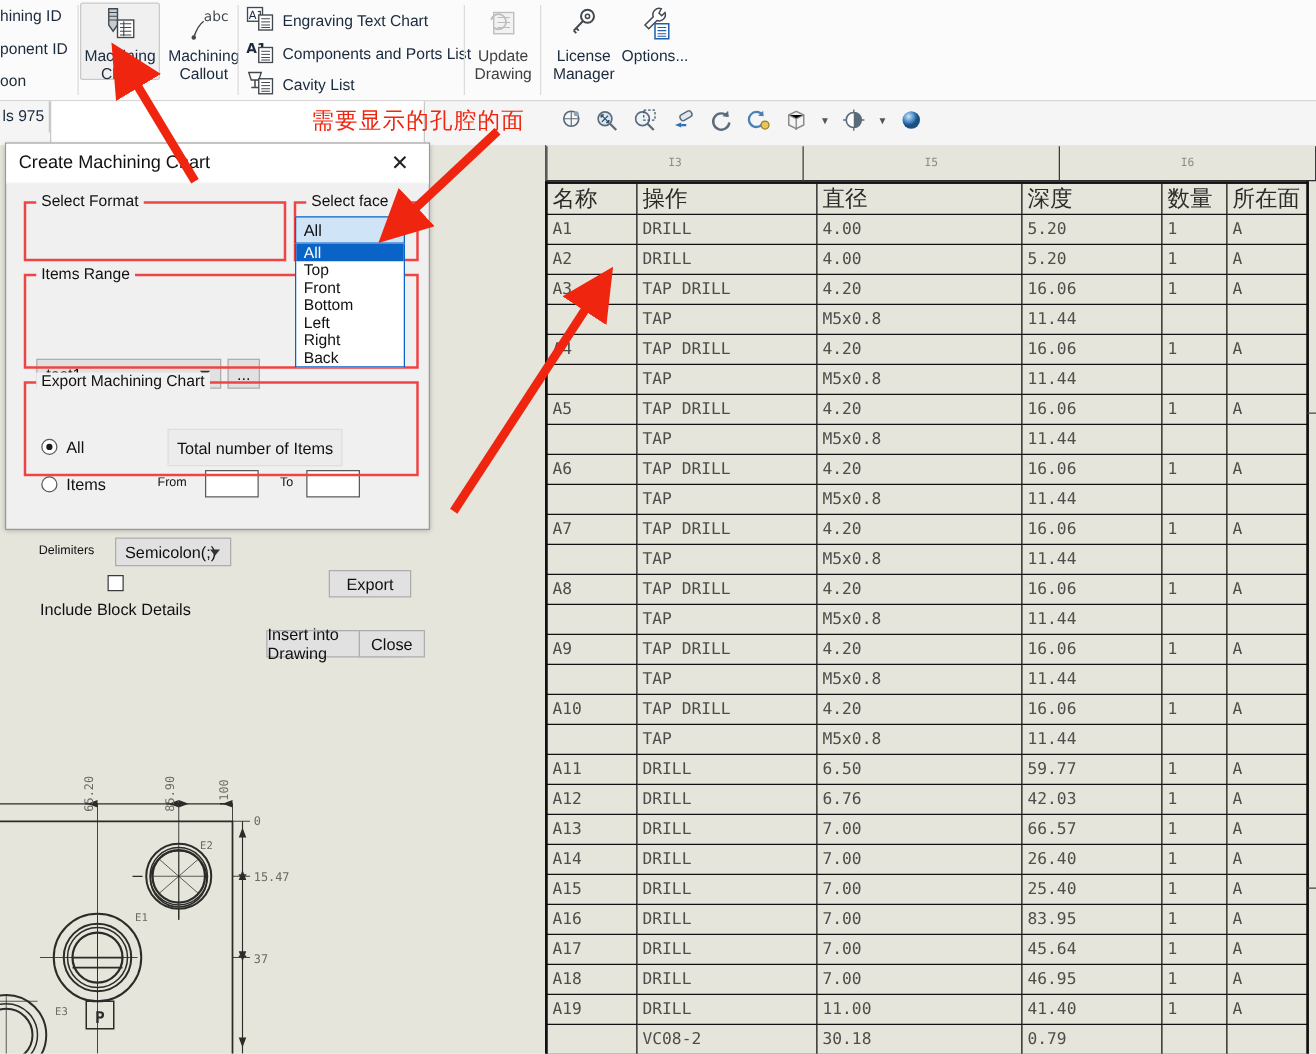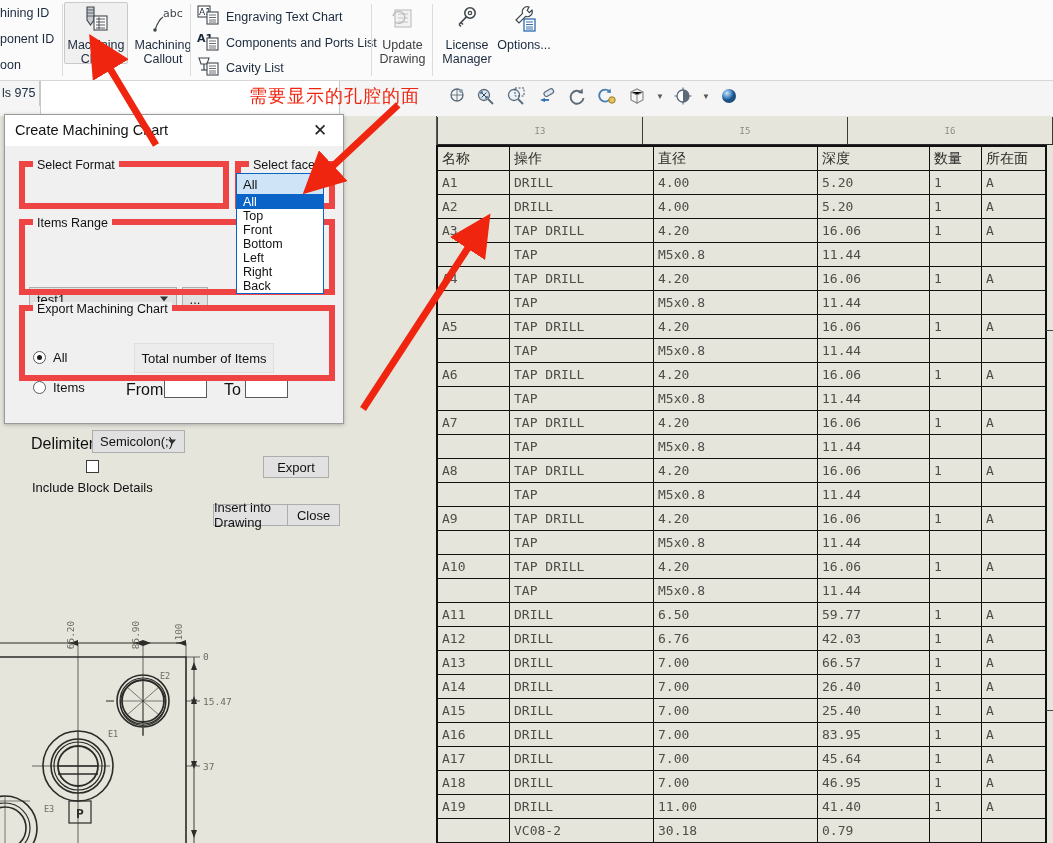--- a/index.html
+++ b/index.html
@@ -92,21 +92,21 @@
     position: absolute; left: 437px; top: 146px; width: 609px;
     border-collapse: collapse; table-layout: fixed;
     font-family: "DejaVu Sans Mono", monospace;
     background: #e5e5dc;
   }
   .mtable th, .mtable td {
     border: 1.5px solid #111; height: 24px; padding: 0 4px;
     font-weight: normal; text-align: left; vertical-align: middle;
     font-size: 13px; color: #4d4d4a; white-space: nowrap; overflow: hidden;
   }
-  .mtable th { color: #2b2b28; font-size: 14px; font-family: "DejaVu Sans", sans-serif; }
+  .mtable th { color: #2b2b28; font-size: 18px; font-family: "DejaVu Sans", sans-serif; }
   .tbl-outer {
     position: absolute; left: 436px; top: 145px; width: 611px; height: 698px;
     border: 2.5px solid #111; border-bottom: none; pointer-events: none;
   }
   .col-a { width: 72px; }
   .col-b { width: 144px; }
   .col-c { width: 164px; }
   .col-d { width: 112px; }
   .col-e { width: 52px; }
   .col-f { width: 65px; }
@@ -129,21 +129,21 @@
   }
   .dlg-title-text {
     position: absolute; left: 10px; top: 7px; font-size: 14.5px; color: #111;
   }
   .dlg-close {
     position: absolute; right: 2px; top: 0; width: 42px; height: 31px;
     display: flex; align-items: center; justify-content: center;
     font-size: 17px; color: #222; cursor: default;
   }
   .grp {
-    position: absolute; border: 6px solid #ef4444; background: transparent; text-decoration: underline;
+    position: absolute; border: 2px solid #ef4444; background: transparent; text-decoration: underline;
   }
   .grp-label {
     position: absolute; top: -9px; left: 8px; background: #f0f0f0;
     padding: 0 4px; font-size: 12.5px; color: #111;
   }
   .combo {
     position: absolute; background: #e1e1e1; border: 1px solid #adadad;
     font-size: 13px; color: #111; display: flex; align-items: center;
     padding-left: 7px; cursor: default;
   }
@@ -169,21 +169,21 @@
   .txtbox {
     position: absolute; background: #fff; border: 1px solid #5a5a5a;
   }
   .flatfield {
     position: absolute; background: #ececec; border: 1px solid #dedede;
     font-size: 13px; color: #111; display: flex; align-items: center;
     justify-content: center;
   }
   .chk-row { position: absolute; display: flex; align-items: center; gap: 7px; font-size: 13px; color: #111; flex-direction: column; }
   .chkbox { width: 13px; height: 13px; border: 1.5px solid #3a3a3a; background: #fff; flex: none; }
-  .lbl { position: absolute; font-size: 16px; color: #111; }
+  .lbl { position: absolute; font-size: 10px; color: #111; }
 
   
   .dd-head {
     position: absolute; left: 236px; top: 173px; width: 88px; height: 22px;
     background: #cfe4f7; border: 1px solid #0a64c8; font-size: 13px;
     color: #111; padding-left: 6px; display: flex; align-items: center;
   }
   .dd-head .caret {
     position: absolute; right: 7px; top: 50%; transform: translateY(-50%);
     width: 0; height: 0; border-left: 4.5px solid transparent;

